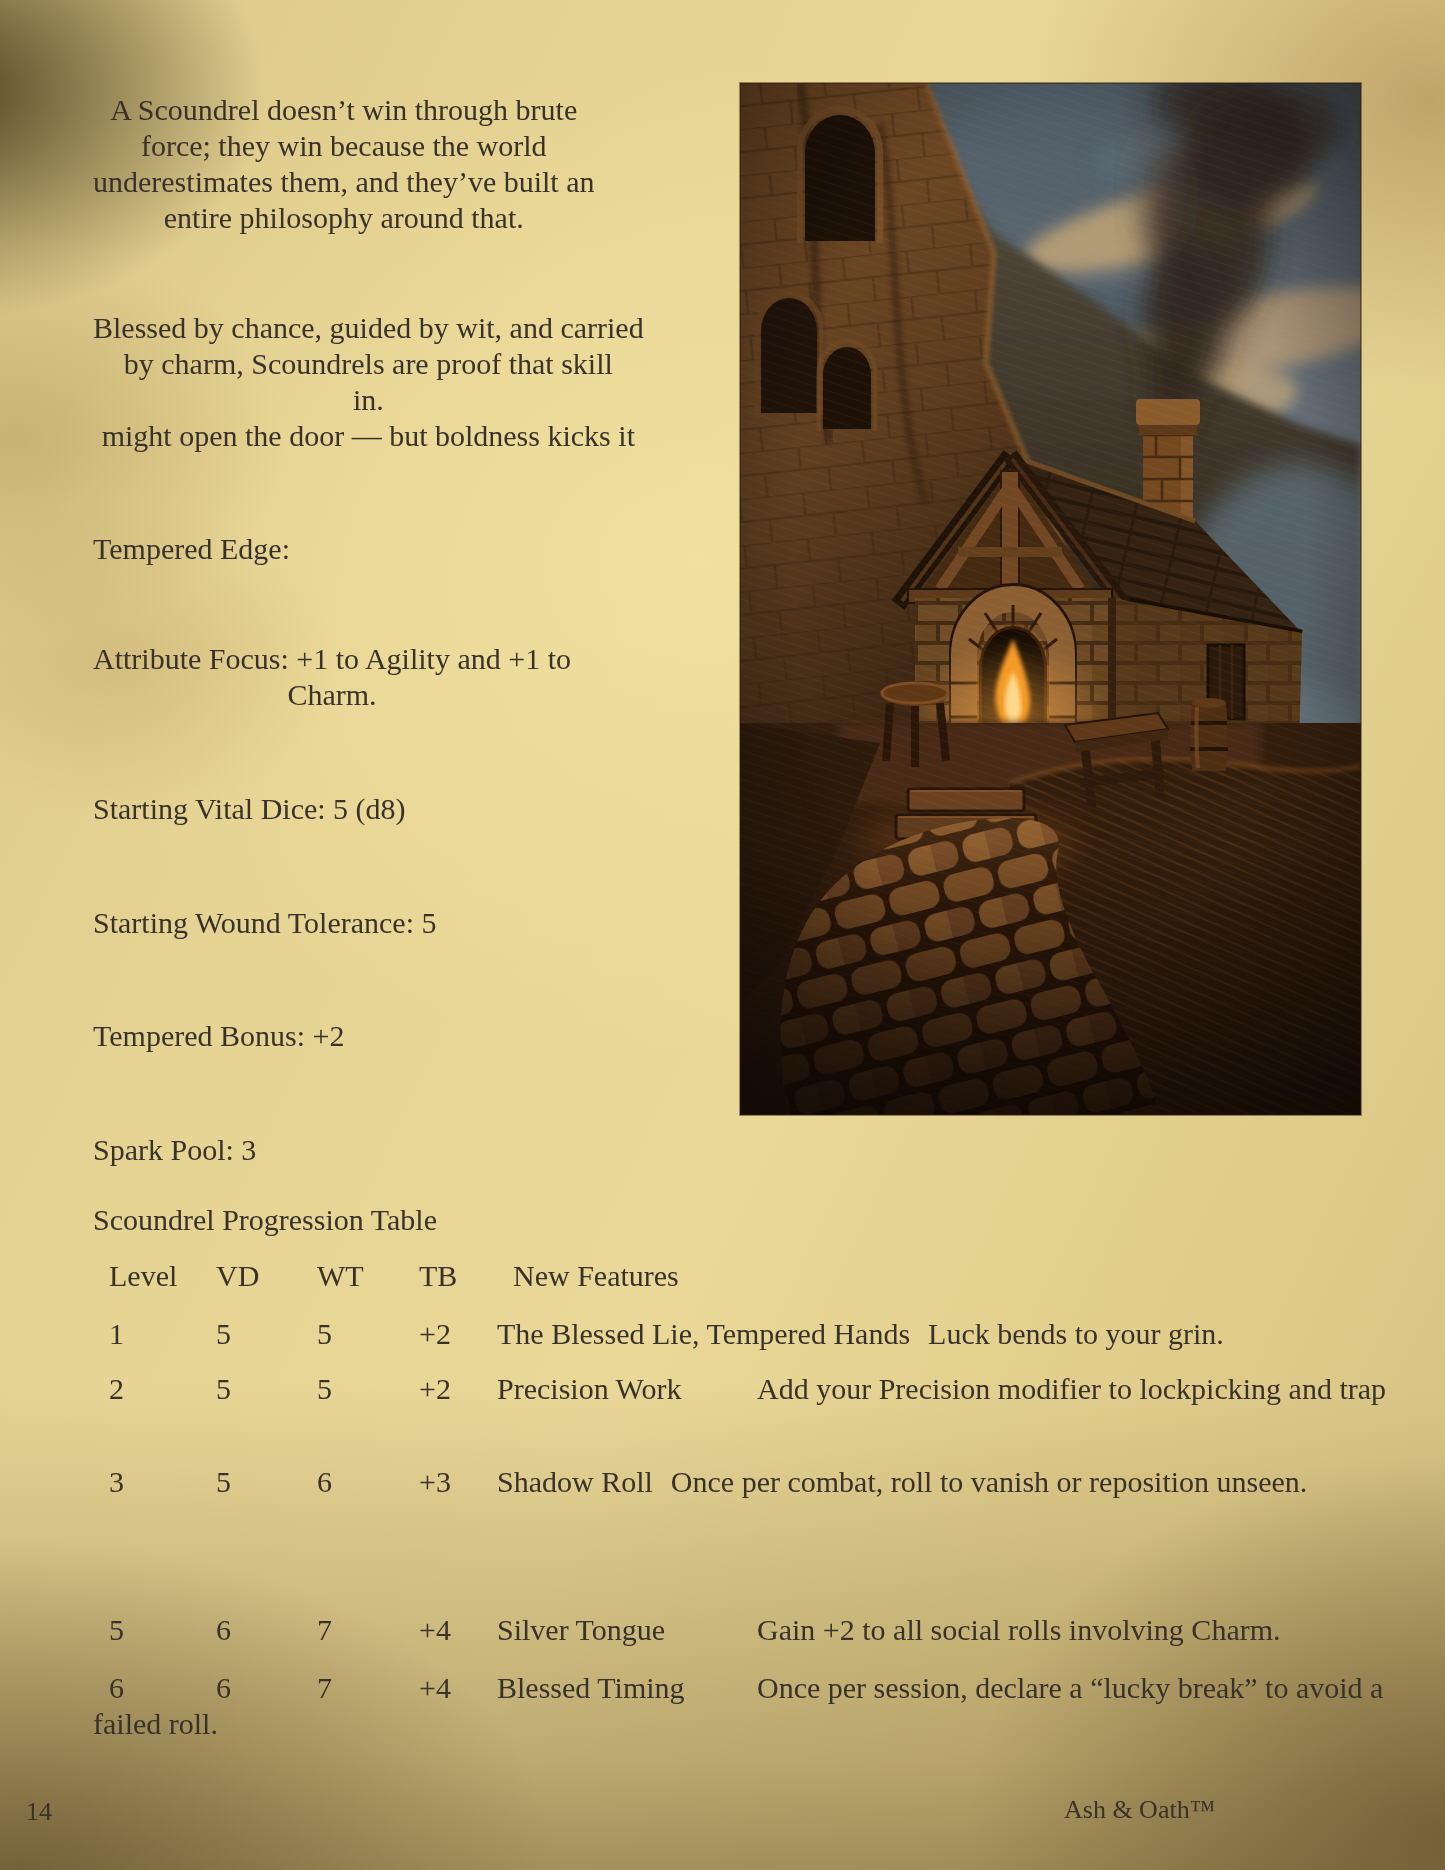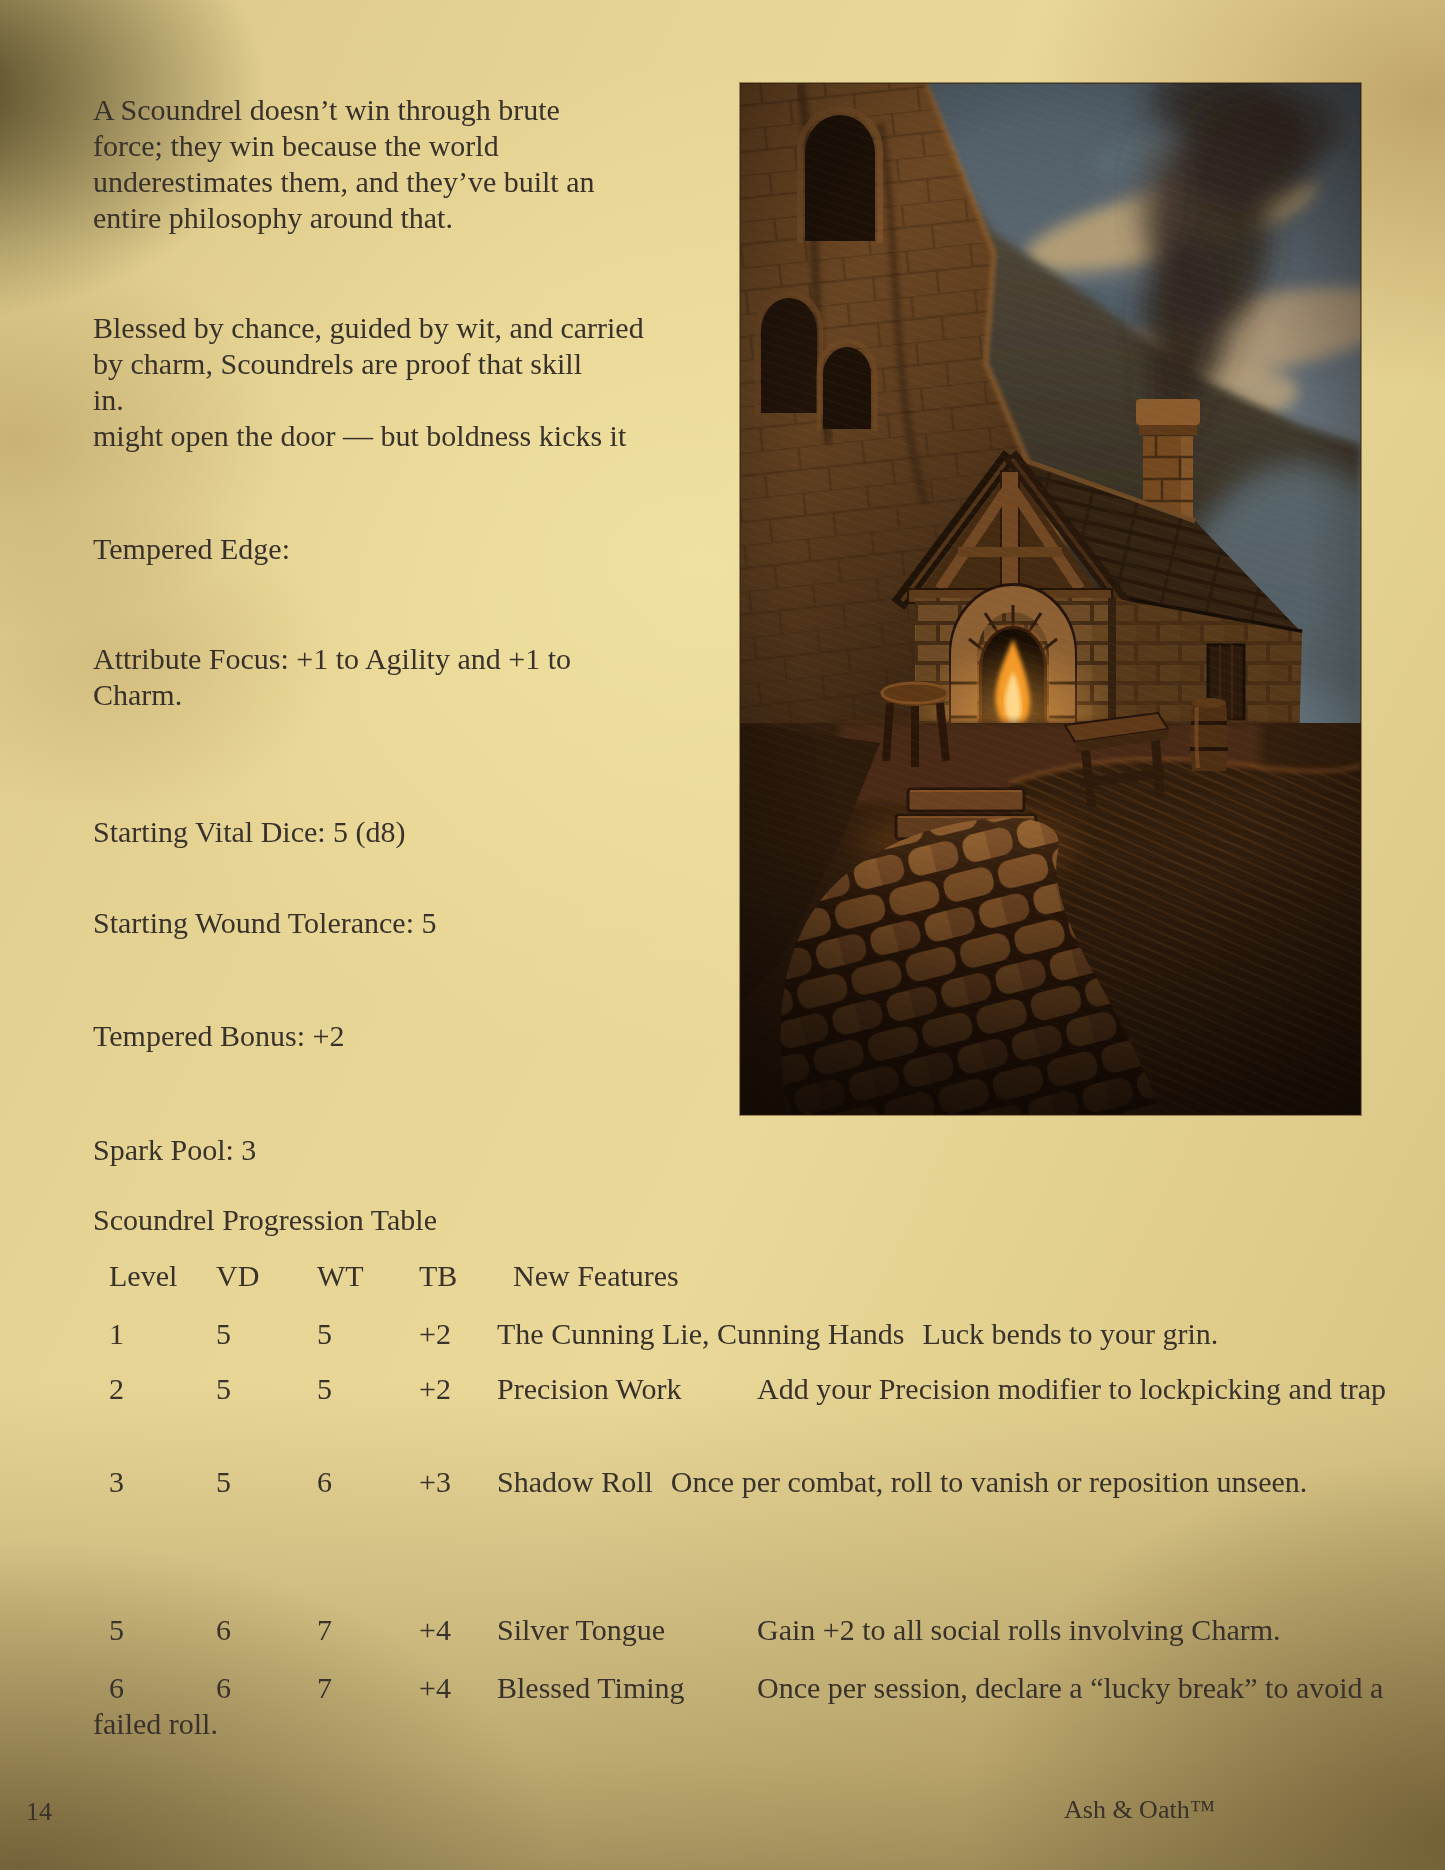--- a/index.html
+++ b/index.html
@@ -11,22 +11,22 @@
       radial-gradient(380px 280px at 20px 440px, rgba(145,117,58,0.30), rgba(145,117,58,0) 70%),
       radial-gradient(300px 220px at 120px 660px, rgba(160,130,70,0.25), rgba(160,130,70,0) 72%),
       radial-gradient(560px 400px at 1430px 100px, rgba(150,113,58,0.48), rgba(150,113,58,0) 72%),
       radial-gradient(640px 500px at 1445px 1830px, rgba(88,69,34,0.62), rgba(88,69,34,0) 75%),
       radial-gradient(720px 440px at 20px 1870px, rgba(82,64,31,0.58), rgba(82,64,31,0) 75%),
       linear-gradient(to bottom, rgba(125,104,58,0) 74%, rgba(125,104,58,0.40) 94%, rgba(108,89,48,0.55) 100%),
       radial-gradient(950px 720px at 48% 30%, rgba(248,235,170,0.5), rgba(248,235,170,0) 70%),
       linear-gradient(115deg,#dcc98a 0%,#e6d494 30%,#e9d898 55%,#dfcc8b 80%,#d4c182 100%);
   }
   .blk{position:absolute;left:93px;font-size:30px;line-height:36px;white-space:nowrap;}
-  .blk div{white-space:nowrap;}
-  .tb0{top:92px}.tb1{top:310px}.tb2{top:531px}.tb3{top:641px}.tb4{top:814px}
+  .blk div{white-space:nowrap;text-align:center;}
+  .tb0{top:92px}.tb1{top:310px}.tb2{top:531px}.tb3{top:641px}.tb4{top:791px}
   .tb5{top:905px}.tb6{top:1018px}.tb7{top:1132px}.tb8{top:1202px}
   .t-row{position:absolute;left:93px;font-size:30px;line-height:36px;white-space:nowrap;}
   .row-h{top:1258px}
   .r0{top:1316px}.r1{top:1371px}.r2{top:1464px}.r3{top:1522px}.r4{top:1612px}.r5{top:1670px}
   .cell{display:inline-block;margin-left:16px;}
   .cl{width:91px}.cv{width:85px}.cw{width:86px}.ct{width:78px}
   .feat-tab{display:inline-block;min-width:260px;}
   .gap-space{display:inline-block;width:18px;}
   .gap-space-wide{display:inline-block;width:26px;}
   .painting{position:absolute;left:740px;top:83px;width:621px;height:1032px;
@@ -73,21 +73,21 @@
         <div>Spark Pool: 3</div>
       </div>
     <div class="blk tb8">
         <div>Scoundrel Progression Table</div>
       </div>
   </section>
 
   <section id="table-area">
     <div class="t-row row-h" id="t-head"><span class="cell cl">Level</span><span class="cell cv">VD</span><span class="cell cw">WT</span><span class="cell ct">TB</span><span class="cell ">New Features</span></div>
   <div class="t-row r0">
-        <div><span class="cell cl">1</span><span class="cell cv">5</span><span class="cell cw">5</span><span class="cell ct">+2</span><span>The Cunning Lie, Cunning Hands</span><span class="gap-space"></span><span>Luck bends to your grin.</span></div>
+        <div><span class="cell cl">1</span><span class="cell cv">5</span><span class="cell cw">5</span><span class="cell ct">+2</span><span>The Blessed Lie, Tempered Hands</span><span class="gap-space"></span><span>Luck bends to your grin.</span></div>
       </div>
       <div class="t-row r1">
         <div><span class="cell cl">2</span><span class="cell cv">5</span><span class="cell cw">5</span><span class="cell ct">+2</span><span class="feat-tab">Precision Work</span><span>Add your Precision modifier to lockpicking and trap</span></div>
       </div>
       <div class="t-row r2">
         <div><span class="cell cl">3</span><span class="cell cv">5</span><span class="cell cw">6</span><span class="cell ct">+3</span><span>Shadow Roll</span><span class="gap-space"></span><span>Once per combat, roll to vanish or reposition unseen.</span></div>
       </div>
       <div class="t-row r3">
       </div>
       <div class="t-row r4">

